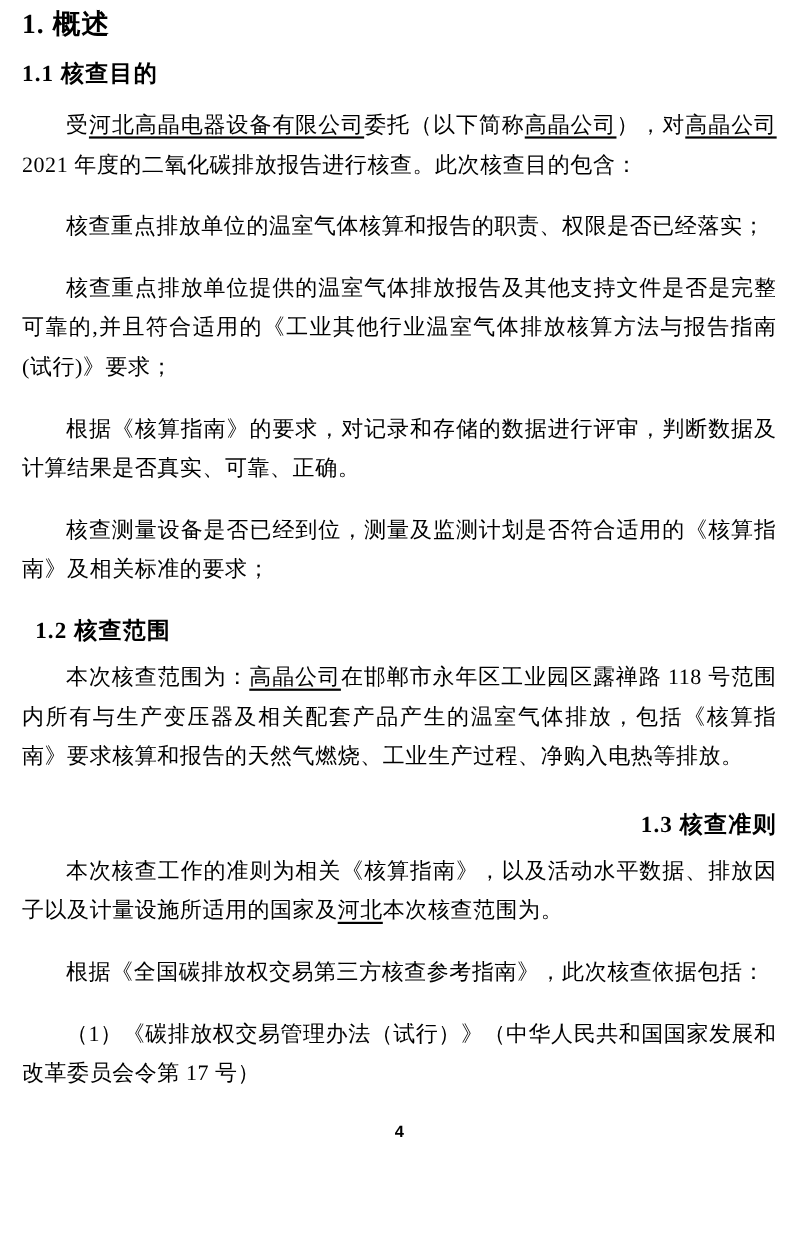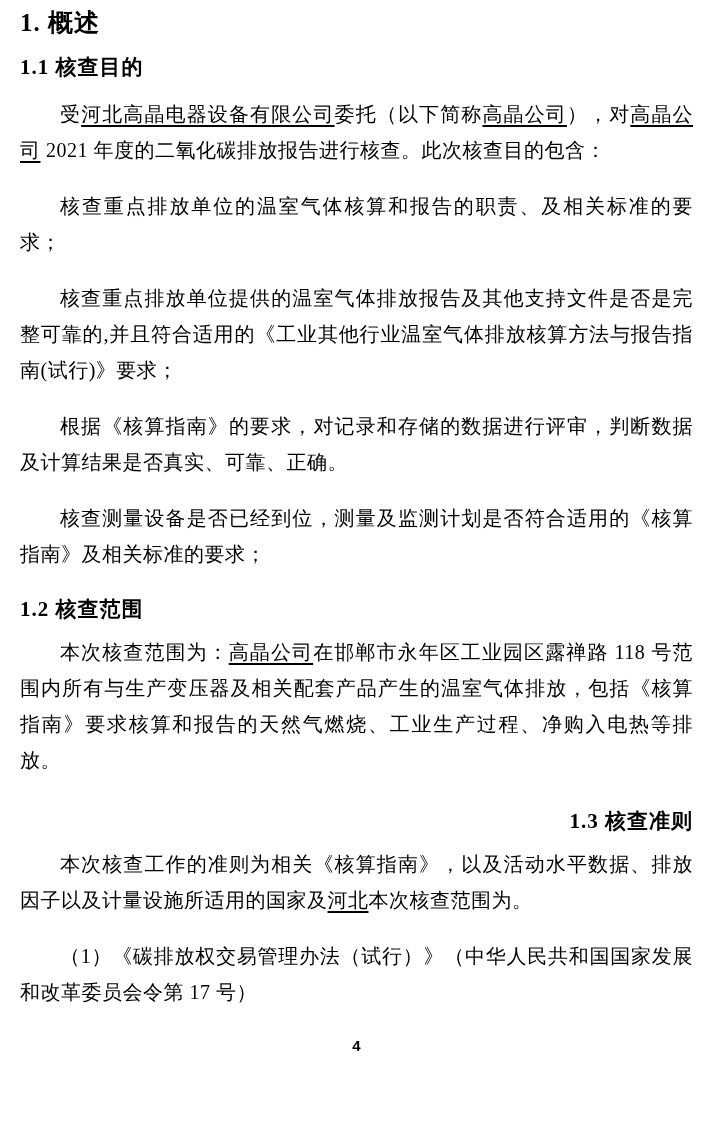--- a/index.html
+++ b/index.html
@@ -5,21 +5,21 @@
   html, body {
     margin: 0;
     padding: 0;
     background: #ffffff;
   }
   .page {
     position: relative;
     width: 718px;
     height: 1133px;
     box-sizing: border-box;
-    padding: 8px 25px 0 20px;
+    padding: 8px 12px 0 20px;
     background: #ffffff;
     color: #000000;
     font-family: "Liberation Serif", "DejaVu Serif", serif;
     font-size: 20px;
     overflow: hidden;
   }
   h1.doc-h1 {
     font-size: 25px;
     line-height: 30px;
     font-weight: bold;
@@ -27,21 +27,21 @@
     letter-spacing: 1px;
   }
   h2.doc-h2 {
     font-size: 21px;
     line-height: 26px;
     font-weight: bold;
     margin: 0 0 16px 0;
     letter-spacing: 1px;
     font-family: Liberation Serif, serif;
   }
-  h2.tight { margin-bottom: 8px; }
+  h2.tight { margin-bottom: 8px; margin-left: 12px; }
   h2.gap-md { margin-top: 24px; }
   h2.gap-lg { margin-top: 30px; text-align: right; }
   p.para {
     margin: 12px 0 20px 0;
     line-height: 36px;
     text-align: justify;
     text-indent: 2em;
     letter-spacing: 0.5px;
   }
   p.para u {
@@ -61,35 +61,36 @@
 <body>
 
 <div class="page">
 
   <h1 class="doc-h1">1. 概述</h1>
 
   <h2 class="doc-h2">1.1 核查目的</h2>
 
   <p class="para"><span>受</span><u>河北高晶电器设备有限公司</u><span>委托（以下简称</span><u>高晶公司</u><span>），对</span><u>高晶公司</u><span> 2021 年度的二氧化碳排放报告进行核查。此次核查目的包含：</span></p>
 
-  <p class="para"><span>核查重点排放单位的温室气体核算和报告的职责、及相关标准的要求；</span></p>
+  <p class="para"><span>核查重点排放单位的温室气体核算和报告的职责、权限是否已经落实；</span></p>
 
   <p class="para"><span>核查重点排放单位提供的温室气体排放报告及其他支持文件是否是完整可靠的,并且符合适用的《工业其他行业温室气体排放核算方法与报告指南(试行)》要求；</span></p>
 
   <p class="para"><span>根据《核算指南》的要求，对记录和存储的数据进行评审，判断数据及计算结果是否真实、可靠、正确。</span></p>
 
   <p class="para"><span>核查测量设备是否已经到位，测量及监测计划是否符合适用的《核算指南》及相关标准的要求；</span></p>
 
   <h2 class="doc-h2 tight gap-md">1.2 核查范围</h2>
 
   <p class="para"><span>本次核查范围为：</span><u>高晶公司</u><span>在邯郸市永年区工业园区露禅路 118 号范围内所有与生产变压器及相关配套产品产生的温室气体排放，包括《核算指南》要求核算和报告的天然气燃烧、工业生产过程、净购入电热等排放。</span></p>
 
   <h2 class="doc-h2 tight gap-lg">1.3 核查准则</h2>
 
   <p class="para"><span>本次核查工作的准则为相关《核算指南》，以及活动水平数据、排放因子以及计量设施所适用的国家及</span><u>河北</u><span>本次核查范围为。</span></p>
 
+  <p class="para"><span>根据《全国碳排放权交易第三方核查参考指南》，此次核查依据包括：</span></p>
 
   <p class="para"><span>（1）《碳排放权交易管理办法（试行）》（中华人民共和国国家发展和改革委员会令第 17 号）</span></p>
 
 
   <div class="pagenum">4</div>
 
 </div>
 
 </body></html>

